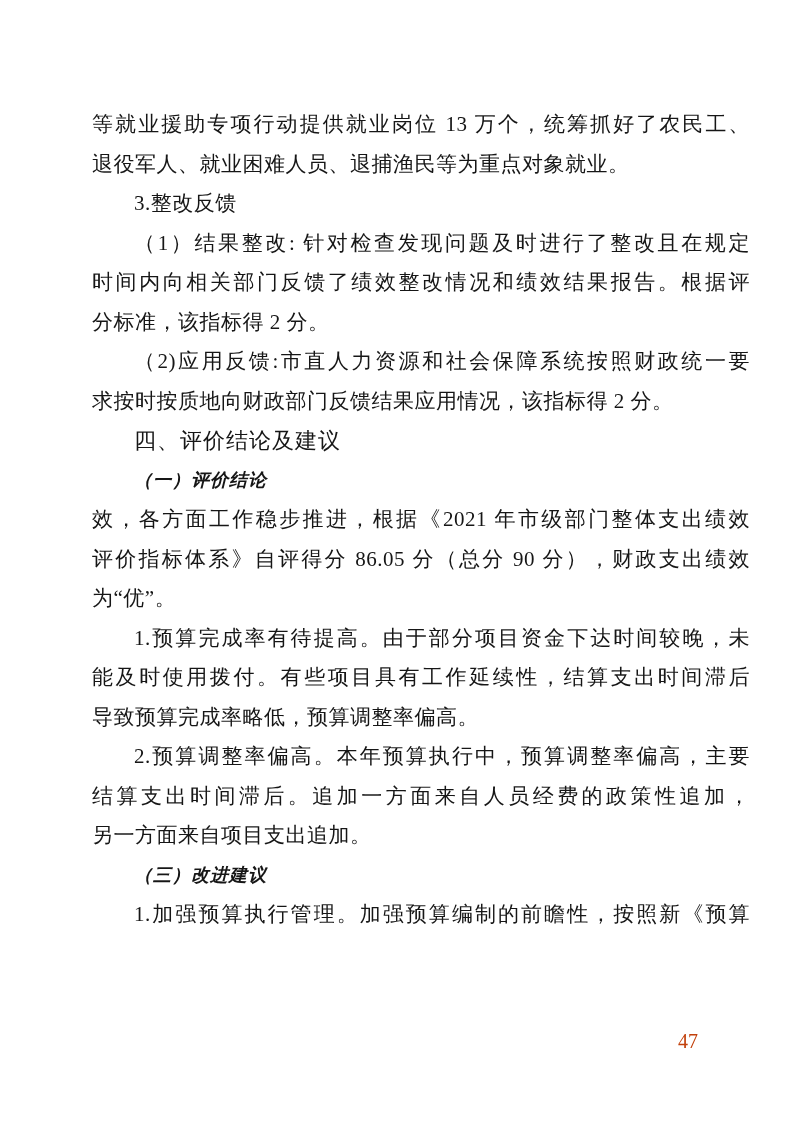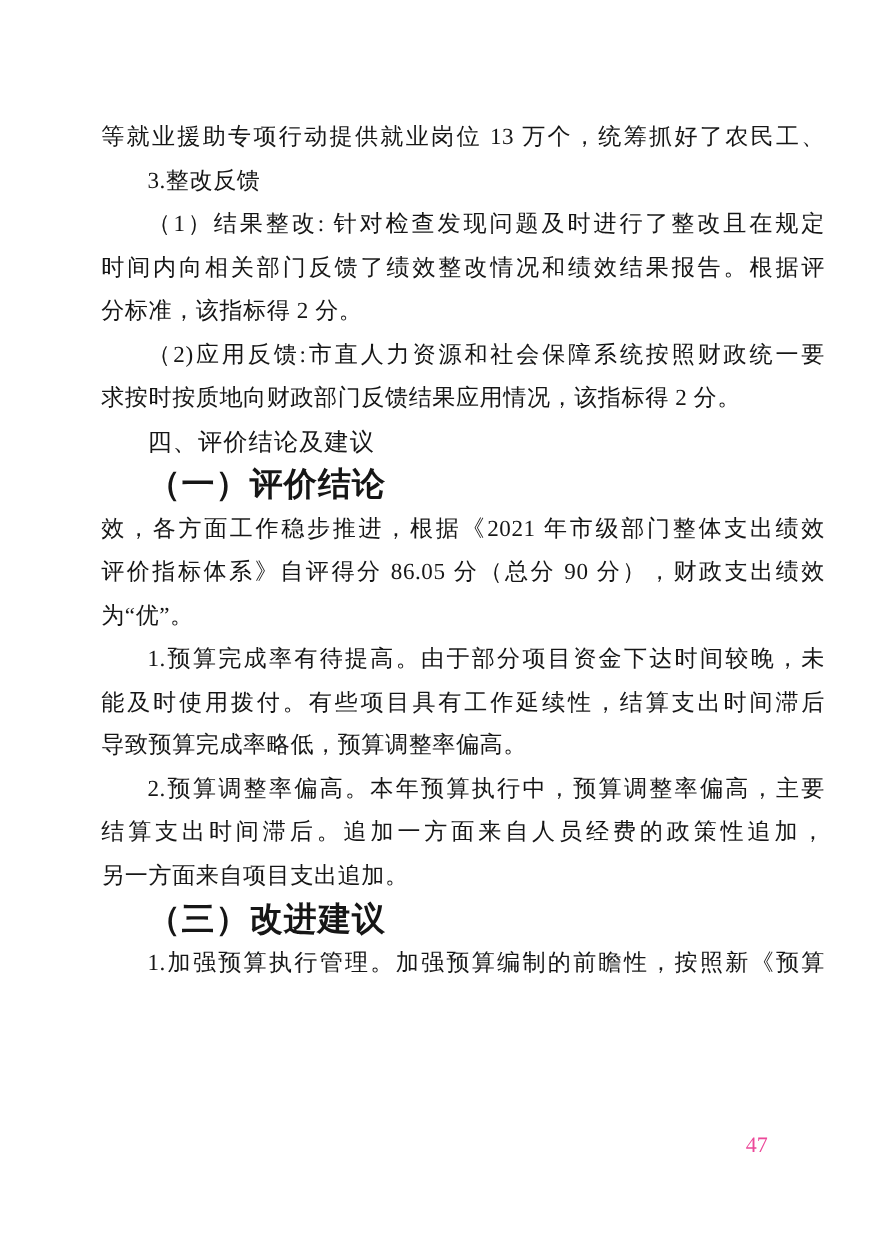--- a/index.html
+++ b/index.html
@@ -40,38 +40,40 @@
   }
   .line.h1 {
     font-family: "Liberation Sans", "DejaVu Sans", sans-serif;
     font-weight: 400;
     font-size: 22px;
     letter-spacing: 1px;
   }
   .line.h2 {
     font-family: "Liberation Serif", "DejaVu Serif", serif;
     font-weight: 700;
-    font-size: 30px;
+    font-style: italic;
+    font-size: 18px;
     letter-spacing: 1px;
   }
   .page-number {
     position: absolute;
     top: 1028px;
     right: 95px;
     font-size: 20px;
     line-height: 26px;
-    color: #ec4899;
+    color: #c2410c;
   }
 </style>
 </head>
 <body>
 
 <div class="page">
   <div class="content">
     <div class="line fill">等就业援助专项行动提供就业岗位 13 万个，统筹抓好了农民工、</div>
+    <div class="line">退役军人、就业困难人员、退捕渔民等为重点对象就业。</div>
     <div class="line ind">3.整改反馈</div>
     <div class="line ind fill">（1）结果整改: 针对检查发现问题及时进行了整改且在规定</div>
     <div class="line fill">时间内向相关部门反馈了绩效整改情况和绩效结果报告。根据评</div>
     <div class="line">分标准，该指标得 2 分。</div>
     <div class="line ind fill">（2)应用反馈:市直人力资源和社会保障系统按照财政统一要</div>
     <div class="line">求按时按质地向财政部门反馈结果应用情况，该指标得 2 分。</div>
     <div class="line ind h1">四、评价结论及建议</div>
     <div class="line ind h2">（一）评价结论</div>
     <div class="line fill">效，各方面工作稳步推进，根据《2021 年市级部门整体支出绩效</div>
     <div class="line fill">评价指标体系》自评得分 86.05 分（总分 90 分），财政支出绩效</div>

